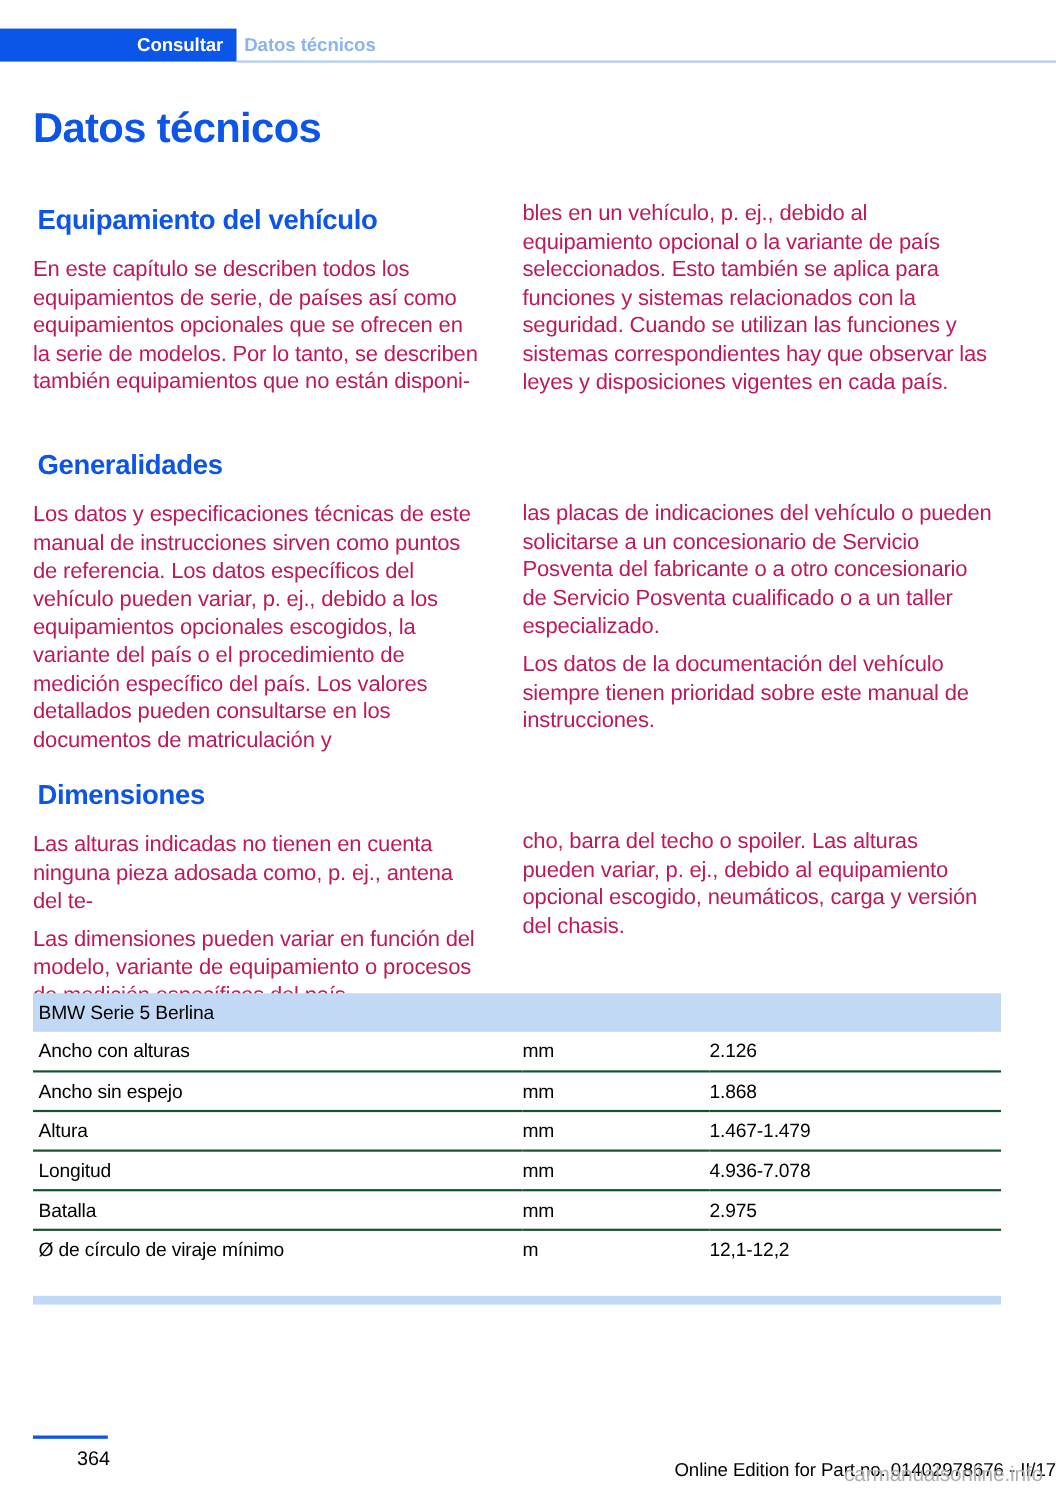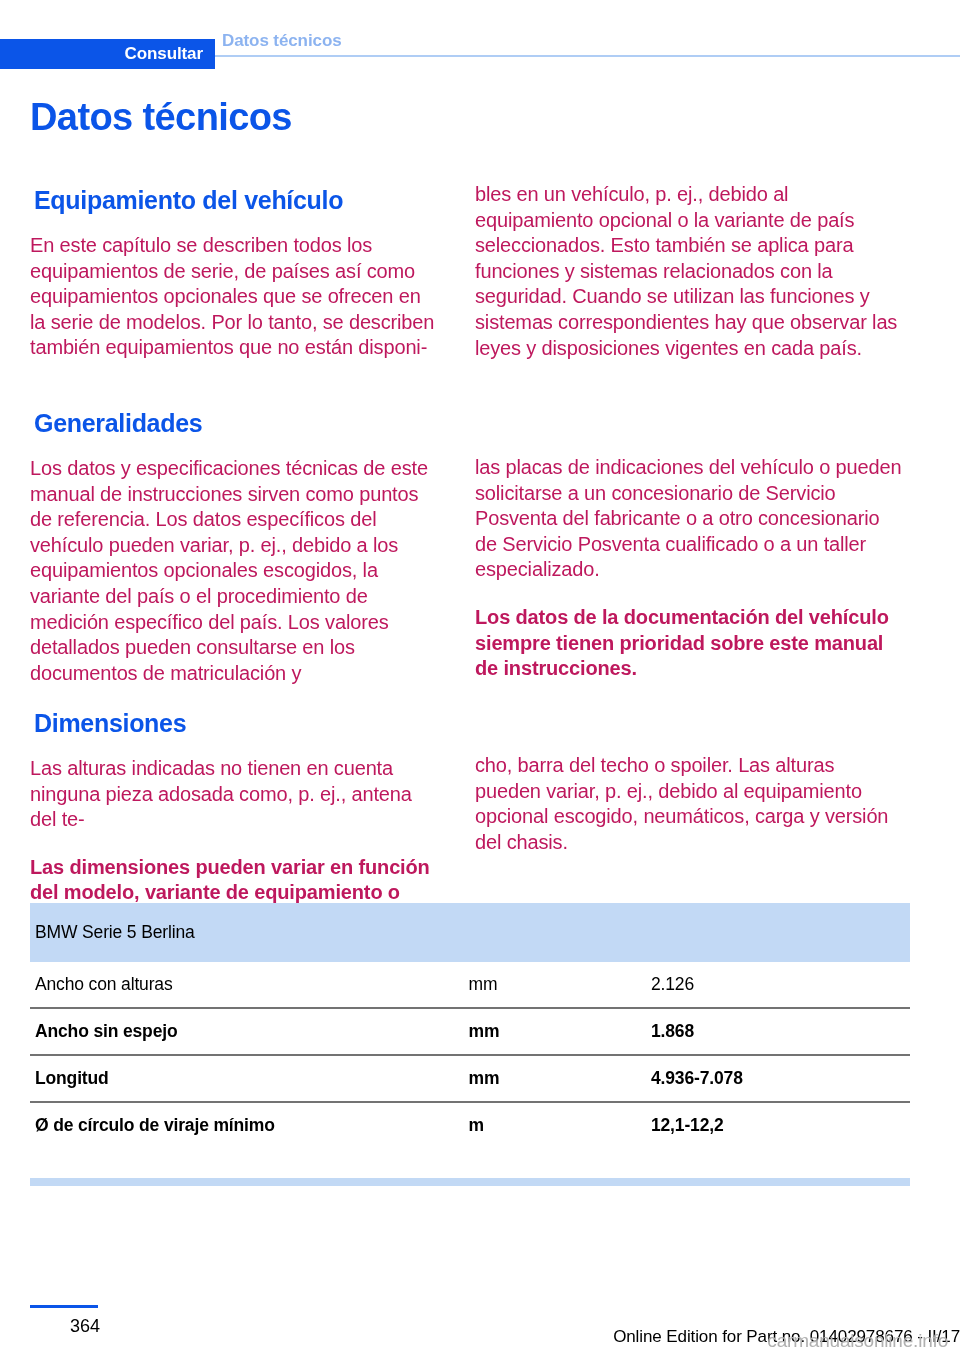--- a/index.html
+++ b/index.html
@@ -20,21 +20,21 @@
   .breadcrumb {
     position: absolute;
     top: 26px;
     left: 0;
     width: 960px;
     height: 30px;
   }
   .breadcrumb-chapter {
     position: absolute;
     left: 0;
-    top: 13px;
+    top: 0;
     height: 30px;
     width: 215px;
     background: #0B55E8;
     color: #ffffff;
     font-size: 17px;
     font-weight: bold;
     line-height: 30px;
     text-align: right;
     padding-right: 12px;
     box-sizing: border-box;
@@ -96,22 +96,21 @@
   }
 
   p.body {
     margin: 0 0 0 0;
     font-size: 20px;
     line-height: 25.6px;
     color: #be185d;
     letter-spacing: -0.15px;
   }
   p.body + p.body {
-    margin-top: 22px;
-    font-weight: bold;
+    margin-top: 9px;
   }
 
   
   #block-equip       { top: 182px; }
   #block-general     { top: 405px; }
   #block-dimensiones { top: 705px; }
 
   .sec-gap { height: 14px; }
 
   
@@ -119,37 +118,36 @@
     position: absolute;
     left: 30px;
     top: 903px;
     width: 880px;
     border-collapse: collapse;
     font-size: 17.5px;
     letter-spacing: -0.15px;
   }
   .spec-table th,
   .spec-table td {
-    padding: 12px;
+    padding: 0;
     text-align: left;
     vertical-align: middle;
   }
   .spec-table thead th {
     background: #C2D9F5;
     height: 35px;
     font-weight: normal;
     font-size: 17.5px;
     padding-left: 5px;
   }
   .spec-table tbody tr {
     height: 36px;
   }
   .spec-table tbody tr + tr td {
-    border-top: 2px solid #737373;
-    font-weight: bold;
+    border-top: 2px solid #14532d;
   }
   .col-label  { width: 440px; padding-left: 5px !important; }
   .col-unit   { width: 170px; }
   .col-value  { width: 265px; }
 
   .table-footbar {
     position: absolute;
     left: 30px;
     top: 1178px;
     width: 880px;
@@ -249,23 +247,33 @@
       <td class="col-label">Ancho con alturas</td>
       <td class="col-unit">mm</td>
       <td class="col-value">2.126</td>
     </tr>
     <tr>
       <td class="col-label">Ancho sin espejo</td>
       <td class="col-unit">mm</td>
       <td class="col-value">1.868</td>
     </tr>
     <tr>
+      <td class="col-label">Altura</td>
+      <td class="col-unit">mm</td>
+      <td class="col-value">1.467-1.479</td>
+    </tr>
+    <tr>
       <td class="col-label">Longitud</td>
       <td class="col-unit">mm</td>
       <td class="col-value">4.936-7.078</td>
+    </tr>
+    <tr>
+      <td class="col-label">Batalla</td>
+      <td class="col-unit">mm</td>
+      <td class="col-value">2.975</td>
     </tr>
     <tr>
       <td class="col-label">Ø de círculo de viraje mínimo</td>
       <td class="col-unit">m</td>
       <td class="col-value">12,1-12,2</td>
     </tr>
   </tbody>
 </table>
 <div class="table-footbar"></div>
 

